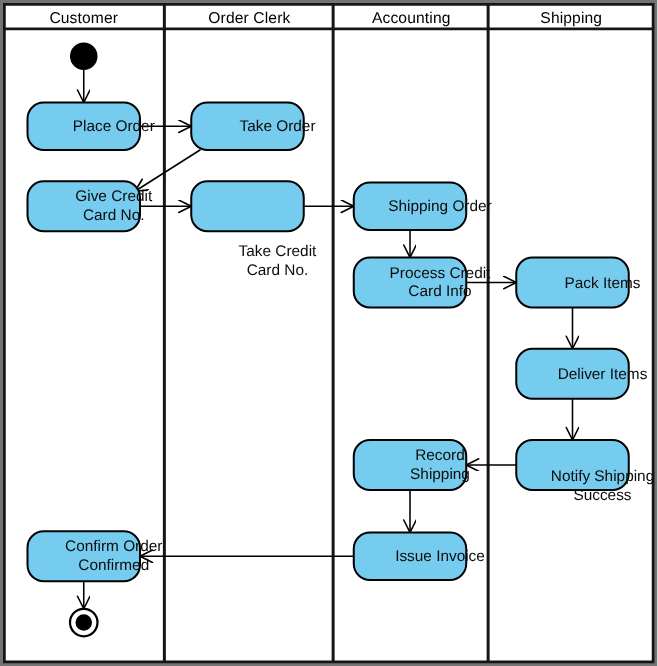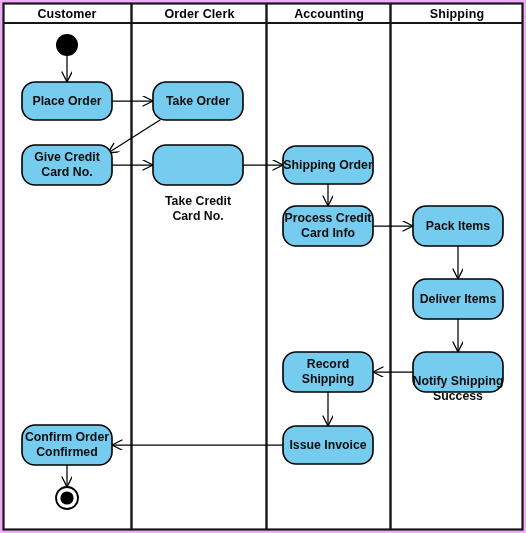--- a/index.html
+++ b/index.html
@@ -1,30 +1,30 @@
 <!DOCTYPE html>
 <html><head>
 <meta charset="utf-8">
 <title>Activity Diagram</title>
 <style>
   html,body{margin:0;padding:0;background:#ffffff;}
   body{font-family:"Liberation Sans","DejaVu Sans",sans-serif;}
-  #stage{position:relative;width:526px;height:533px;background:#f0abfc;overflow:hidden;font-weight:bold;}
+  #stage{position:relative;width:526px;height:533px;background:#737373;overflow:hidden;}
   #diagram{position:absolute;left:0;top:0;width:526px;height:533px;}
   .lane-title{
     position:absolute;
     display:flex;align-items:center;justify-content:center;
     font-size:12.5px;color:#000;white-space:nowrap;
     letter-spacing:0.1px;
   }
   .node-label{
     position:absolute;
     display:flex;flex-direction:column;align-items:center;justify-content:center;
     font-size:12.3px;color:#0c0c0c;text-align:center;line-height:15px;
-    white-space:pre-line;pointer-events:none;
+    white-space:pre-line;pointer-events:none;padding-left:24px;
   }
 </style>
 </head>
 <body>
 
 <div id="stage">
 
   <svg id="diagram" viewBox="0 0 526 533" xmlns="http://www.w3.org/2000/svg">
     <defs>
       <marker id="openArrow" markerWidth="14" markerHeight="14" refX="11" refY="5" orient="auto" markerUnits="userSpaceOnUse">

